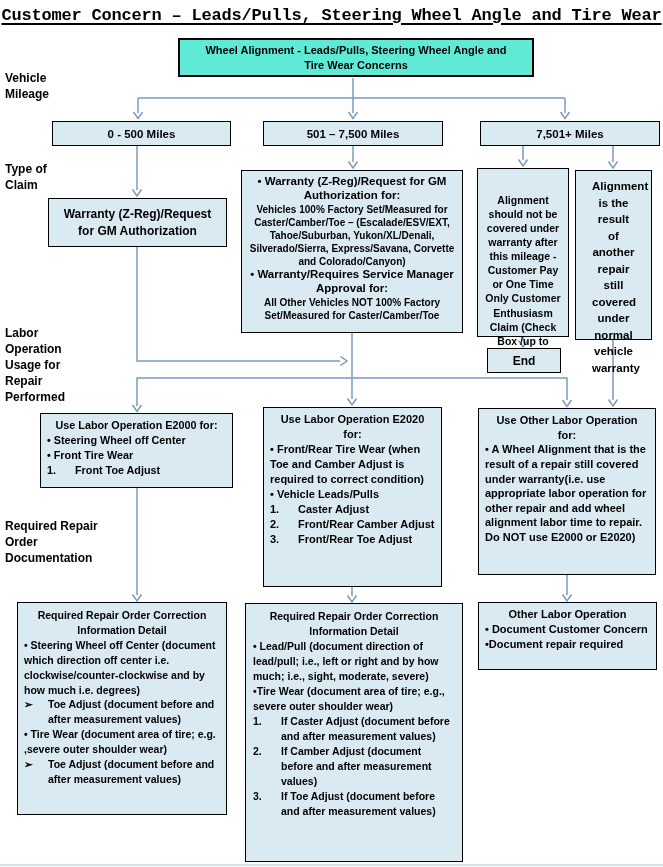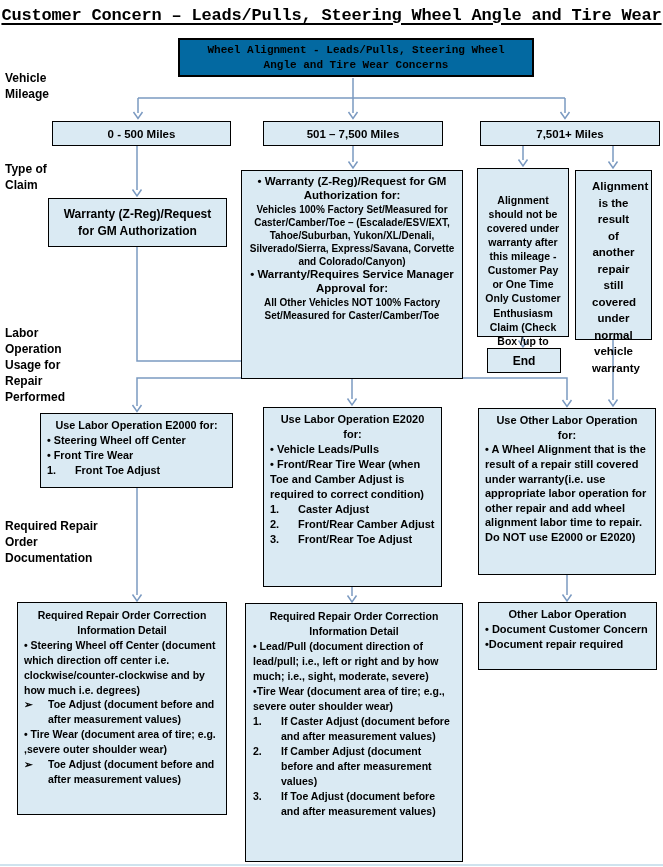--- a/index.html
+++ b/index.html
@@ -13,29 +13,29 @@
     font-size:17px; letter-spacing:-0.2px;
     text-decoration:underline; text-decoration-thickness:2px; text-underline-offset:3px;font-family:Liberation Mono, monospace;
   }
   .side-label { position:absolute; left:5px; font-size:12px; line-height:1.33; }
   .lbl-vm { top:71px;  width:72px; }
   .lbl-tc { top:162px; width:62px; }
   .lbl-lo { top:326px; width:82px; }
   .lbl-rr { top:519px; width:112px; }
 
   .box { position:absolute; background:#daeaf3; border:1.6px solid #000; }
-  .white { background:#0369a1;font-family:Liberation Mono, monospace; }
+  .white { background:#5eead4; }
   .vcenter { display:flex; align-items:center; justify-content:center; text-align:center; }
 
   .b-top   { left:178px; top:38px;  width:356px; height:39px; font-size:11px;  line-height:1.3; border-width:2px; padding:2px 14px; }
   .b-m1    { left:52px;  top:121px; width:179px; height:25px; font-size:11.5px; border-width:1.8px; }
   .b-m2    { left:263px; top:121px; width:180px; height:25px; font-size:11.5px; border-width:1.8px; }
   .b-m3    { left:480px; top:121px; width:180px; height:25px; font-size:11.5px; border-width:1.8px; }
   .b-d     { left:48px;  top:198px; width:179px; height:49px; font-size:12px; line-height:1.35; padding:2px 6px; }
-  .b-e     { left:241px; top:170px; width:222px; height:209px; padding:4px 3px; }
+  .b-e     { left:241px; top:170px; width:222px; height:163px; padding:4px 3px; }
   .e-big   { font-size:11.5px; line-height:1.2;  text-align:center; }
   .e-small { font-size:10px;   line-height:1.31; text-align:center; }
   .b-f     { left:477px; top:168px; width:92px;  height:169px; font-size:10.5px; line-height:1.34; text-align:center; padding:24px 3px; }
   .b-g     { left:575px; top:170px; width:77px;  height:170px; font-size:11.5px; line-height:1.44; text-align:center; padding:7px 16px; }
   .b-end   { left:487px; top:348px; width:74px;  height:25px; font-size:12px; }
   .b-h     { left:40px;  top:413px; width:193px; height:75px;  font-size:10.8px; line-height:1.4;  padding:4px 6px; }
   .b-i     { left:263px; top:407px; width:179px; height:180px; font-size:11px;   line-height:1.36; padding:4px 6px; }
   .b-j     { left:478px; top:408px; width:178px; height:167px; font-size:11px;   line-height:1.33; padding:4px 6px; }
   .b-k     { left:17px;  top:602px; width:210px; height:213px; font-size:10.5px; line-height:1.42; padding:5px 6px; }
   .b-l     { left:245px; top:603px; width:218px; height:259px; font-size:10.5px; line-height:1.43; padding:5px 7px; }
@@ -109,22 +109,22 @@
   <div class="para">• Front Tire Wear</div>
   <div class="hang">
     <span class="m">1.</span>
     <span class="t">Front Toe Adjust</span>
   </div>
 </div>
 
 <div class="box b-i">
   <div class="box-title">Use Labor Operation E2020</div>
   <div class="box-title">for:</div>
+  <div class="para">• Front/Rear Tire Wear (when Toe and Camber Adjust is required to correct condition)</div>
   <div class="para">• Vehicle Leads/Pulls</div>
-  <div class="para">• Front/Rear Tire Wear (when Toe and Camber Adjust is required to correct condition)</div>
   <div class="hang">
     <span class="m">1.</span>
     <span class="t">Caster Adjust</span>
   </div>
   <div class="hang">
     <span class="m">2.</span>
     <span class="t">Front/Rear Camber Adjust</span>
   </div>
   <div class="hang">
     <span class="m">3.</span>

